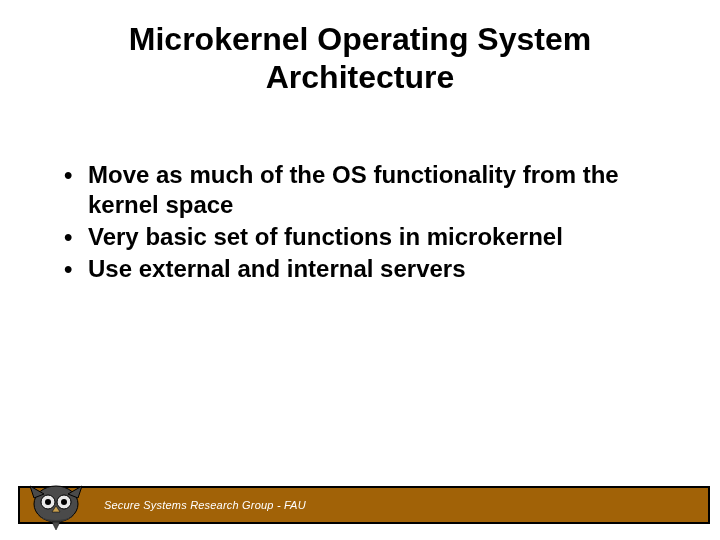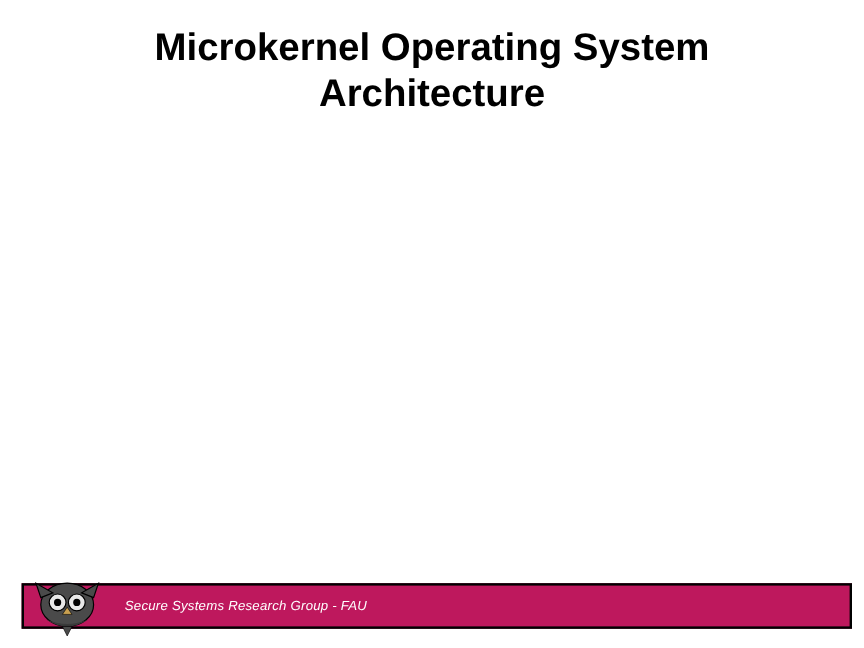--- a/index.html
+++ b/index.html
@@ -46,21 +46,21 @@
     left: 4px;
     top: 0;
     font-size: 24px;
   }
   .footer-bar {
     position: absolute;
     left: 18px;
     right: 10px;
     bottom: 16px;
     height: 38px;
-    background: #be185d;
+    background: #a16207;
     border: 2px solid #000000;
     display: flex;
     align-items: center;
   }
   .footer-text {
     font-size: 11px;
     font-style: italic;
     color: #ffffff;
     margin-left: 84px;
     letter-spacing: 0.2px;
@@ -74,20 +74,27 @@
   }
   .footer-logo svg { width: 56px; height: 50px; display: block; }
 </style>
 </head>
 <body>
 
 <div class="slide">
 
   <h1 class="title">Microkernel Operating System Architecture</h1>
 
+  <div class="content">
+    <ul>
+      <li>Move as much of the OS functionality from the kernel space</li>
+      <li>Very basic set of functions in microkernel</li>
+      <li>Use external and internal servers</li>
+    </ul>
+  </div>
 
   <div class="footer-bar">
     <span class="footer-text">Secure Systems Research Group - FAU</span>
   </div>
 
   <div class="footer-logo">
     <svg viewBox="0 0 56 50">
       <ellipse cx="28" cy="24" rx="22" ry="18" fill="#4a4a4a" stroke="#000" stroke-width="1"></ellipse>
       <path d="M6 18 L2 6 L16 14 Z" fill="#4a4a4a" stroke="#000" stroke-width="1"></path>
       <path d="M50 18 L54 6 L40 14 Z" fill="#4a4a4a" stroke="#000" stroke-width="1"></path>

